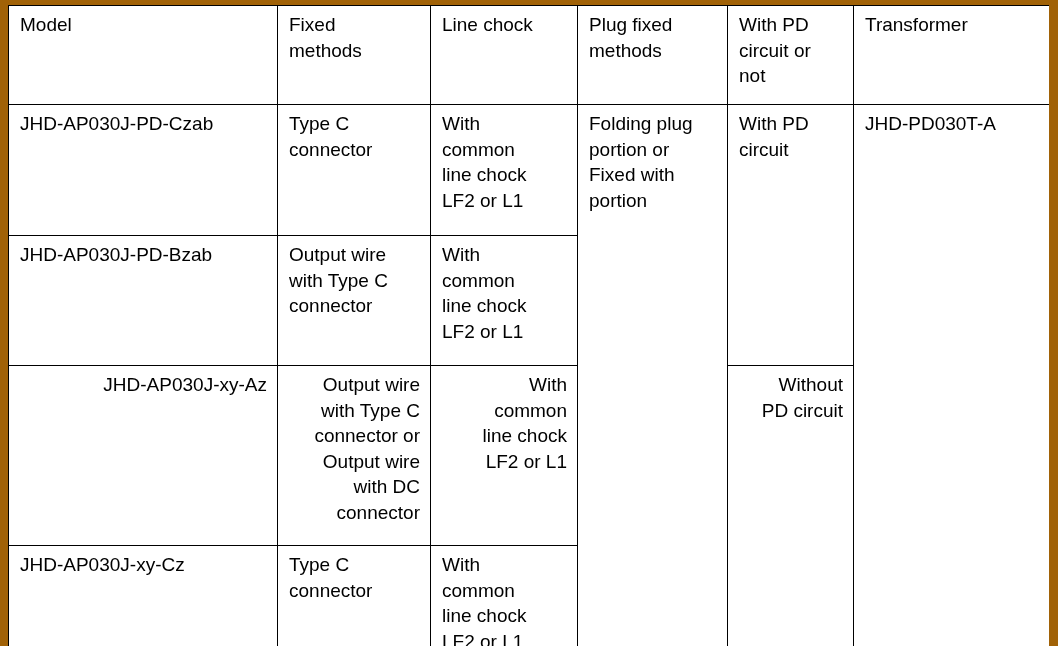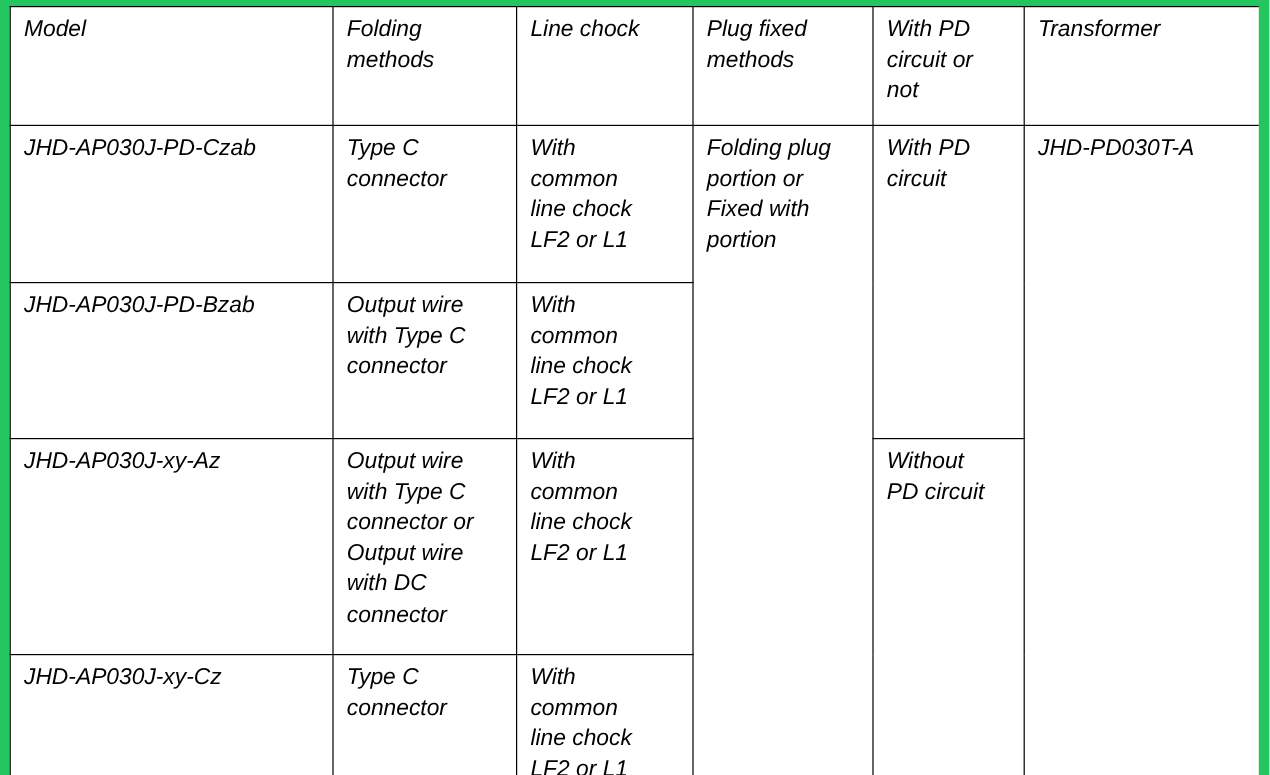--- a/index.html
+++ b/index.html
@@ -12,22 +12,21 @@
     width: 1058px;
     height: 646px;
     overflow: hidden;
     font-family: "Liberation Sans", sans-serif;
     color: #000000;
   }
   #page {
     position: relative;
     width: 1058px;
     height: 646px;
-    background: #22c55e;
-    font-style: italic;
+    background: #a16207;
   }
   table.spec-table {
     position: absolute;
     left: 8px;
     top: 5px;
     width: 1040px;
     border-collapse: collapse;
     table-layout: fixed;
     background: #ffffff;
   }
@@ -56,21 +55,21 @@
   col.c-output       { width: 153px; }
   col.c-chock        { width: 147px; }
   col.c-plug         { width: 150px; }
   col.c-pd           { width: 126px; }
   col.c-transformer  { width: 195px; }
 
   
   tr.row-head  td { height: 86px; }
   tr.row-1     td { height: 118px; }
   tr.row-2     td { height: 117px; }
-  tr.row-3     td { height: 167px; }
+  tr.row-3     td { height: 167px; text-align: right; }
   tr.row-last  td { height: 115px; }
 
   .cell-text { display: block; white-space: pre-line; }
 </style>
 </head>
 <body>
 
 <div id="page">
 
   <table class="spec-table">
@@ -82,21 +81,21 @@
       <col class="c-pd">
       <col class="c-transformer">
     </colgroup>
     <tbody>
 
       <tr class="row-head">
         <td>
           <span class="cell-text">Model</span>
         </td>
         <td>
-          <span class="cell-text">Folding
+          <span class="cell-text">Fixed
 methods</span>
         </td>
         <td>
           <span class="cell-text">Line chock</span>
         </td>
         <td>
           <span class="cell-text">Plug fixed
 methods</span>
         </td>
         <td>

